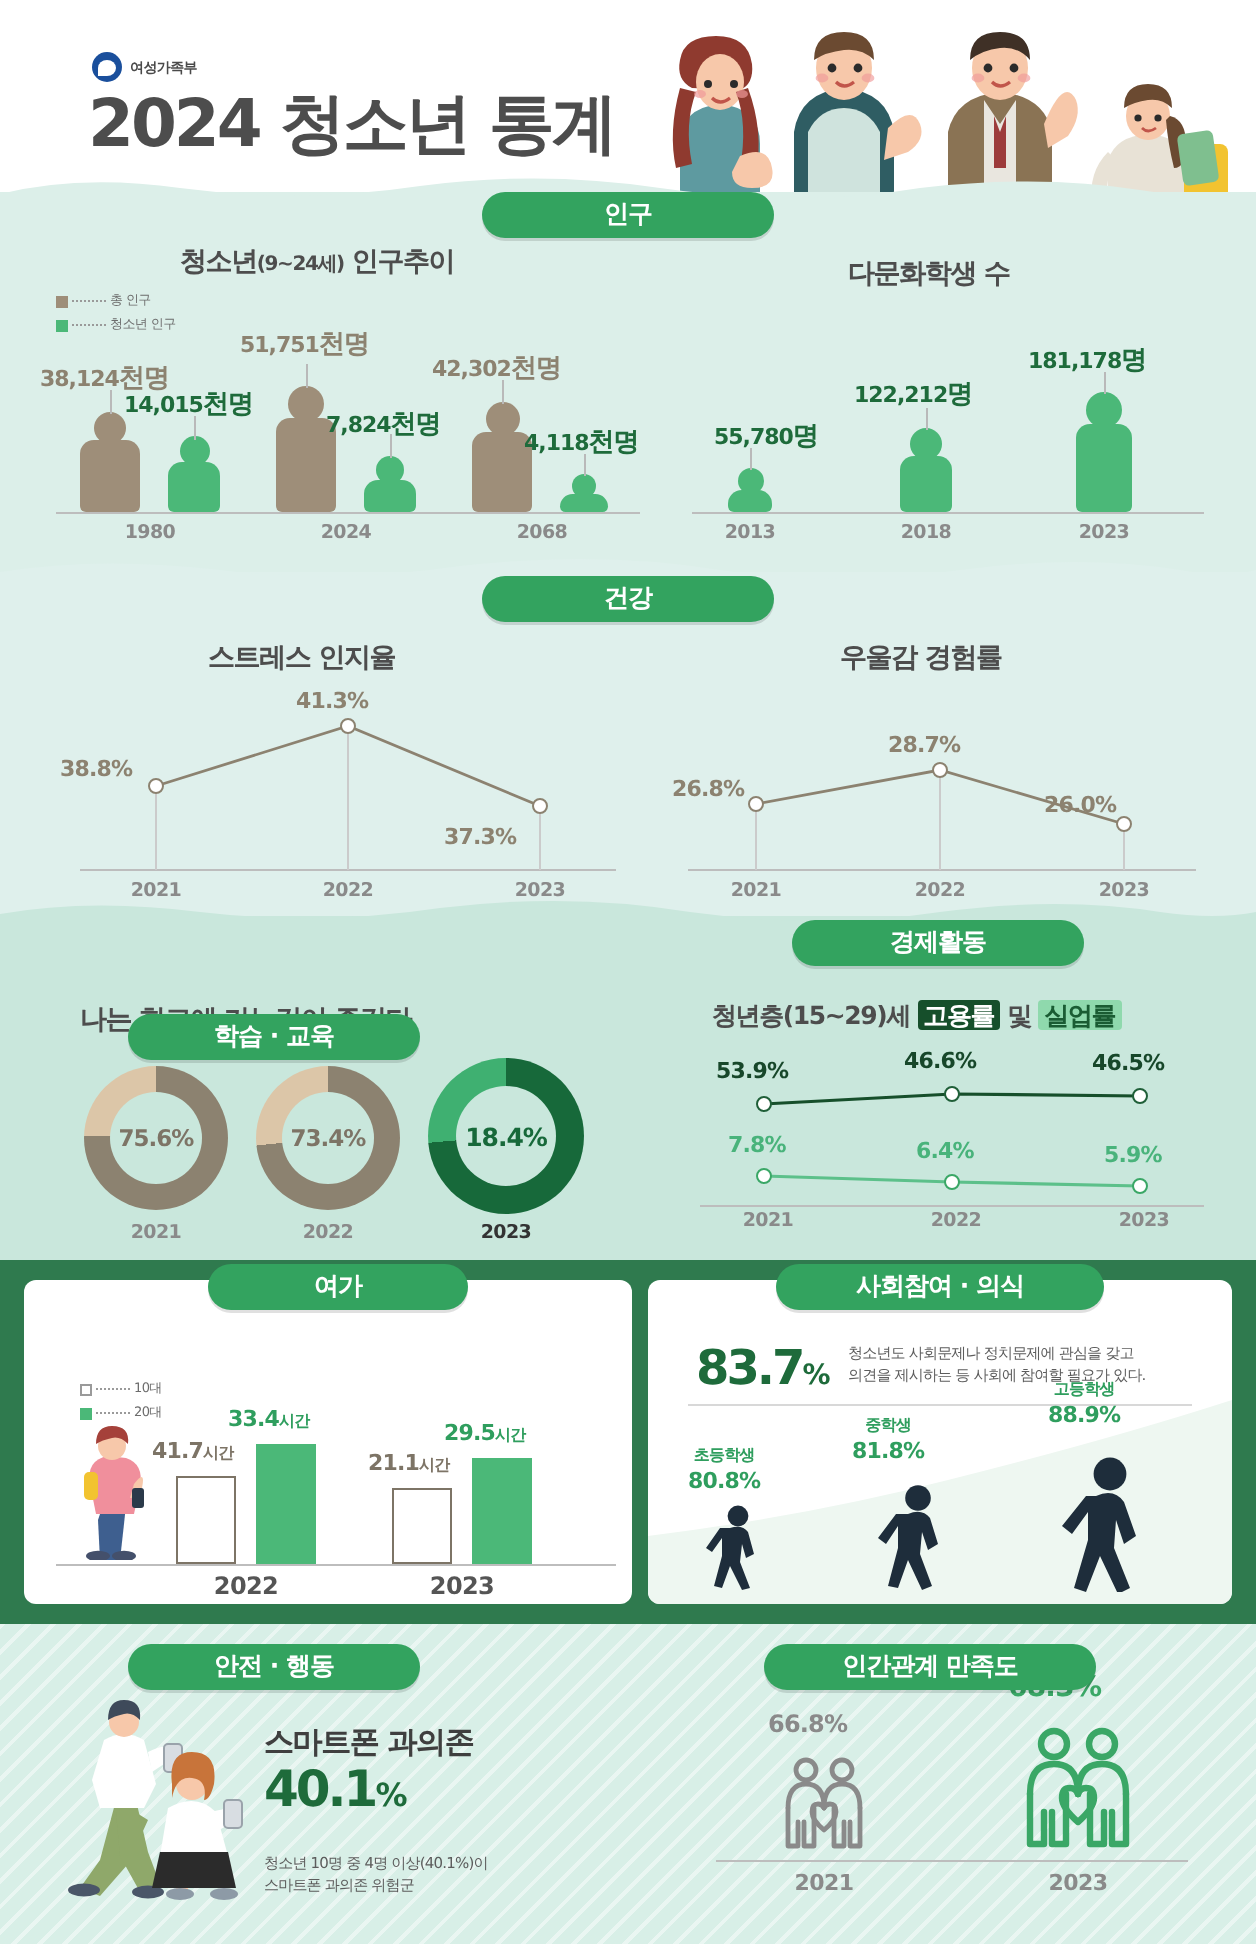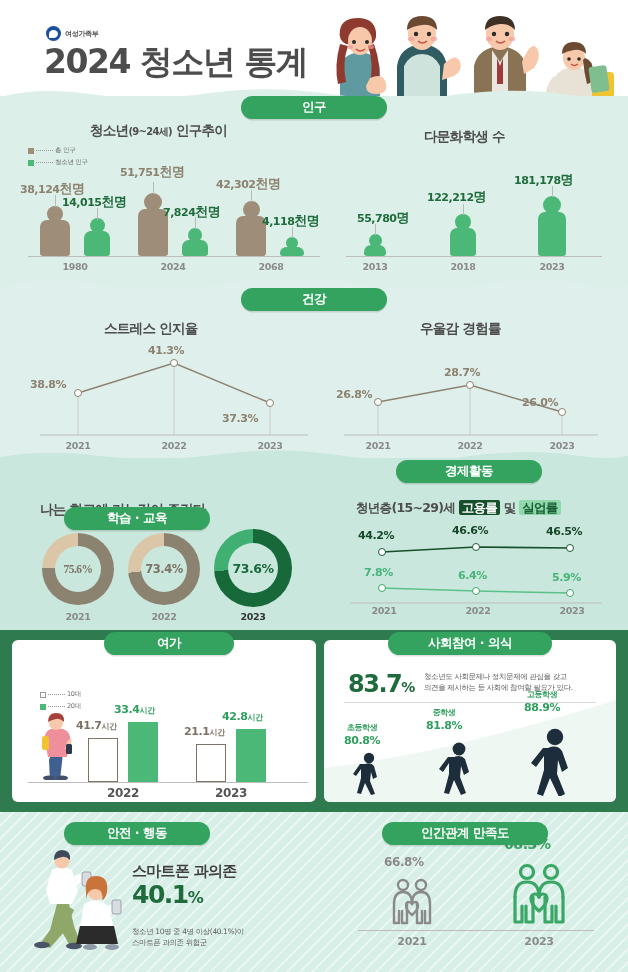--- a/index.html
+++ b/index.html
@@ -375,56 +375,56 @@
       <path d="M0 18 L0 8 Q45 0 100 7 Q160 14 220 5 Q285 -3 345 7 Q410 16 470 7 Q530 -1 580 7 Q608 11 628 7 L628 18 Z" fill="#c9e7dc"></path>
     </svg>
   </div>
   <div class="badge" style="left:64px; top:460px; width:146px;margin-top:47px;">학습 · 교육</div>
   <div class="badge" style="left:396px; top:460px; width:146px;">경제활동</div>
 
   <div class="sec-title" style="left:40px; top:501px;">나는 학교에 가는것이 즐겁다</div>
 
   <div class="donut" style="left:42px; top:533px; background: conic-gradient(#8c8270 0deg 272deg, #dcc6a8 272deg 360deg);">
     <div class="hole">
-      <span style="color:#7d7466;font-family:Liberation Serif, serif;">75.6%</span>
+      <span style="color:#7d7466;">75.6%</span>
     </div>
   </div>
   <div class="yr" style="left:42px; top:611px; width:72px;">2021</div>
 
   <div class="donut" style="left:128px; top:533px; background: conic-gradient(#8c8270 0deg 264deg, #dcc6a8 264deg 360deg); text-align: center;">
     <div class="hole">
       <span style="color:#7d7466;">73.4%</span>
     </div>
   </div>
   <div class="yr" style="left:128px; top:611px; width:72px;">2022</div>
 
   <div class="donut" style="left:214px; top:529px; width:78px; height:78px; background: conic-gradient(#17693a 0deg 265deg, #3fb071 265deg 360deg);">
     <div class="hole" style="left:14px; top:14px; width:50px; height:50px;">
-      <span style="color:#17693a; font-size:12.5px;">73.6%</span>
+      <span style="color:#17693a; font-size:12.5px;">18.4%</span>
     </div>
   </div>
   <div class="yr" style="left:214px; top:611px; width:78px; color:#333;">2023</div>
 
   <div class="sec-title" style="left:356px; top:500px; font-size:12.5px;">
     <span>청년층(15~29)세 </span><span class="hl-dark">고용률</span><span> 및 </span><span class="hl-lite">실업률</span>
   </div>
 
   <svg class="linechart" style="left:344px; top:525px; width:268px; height:82px;" viewBox="0 0 268 82">
     <line x1="6" y1="78" x2="258" y2="78" stroke="#bdbdbd" stroke-width="1"></line>
     <polyline points="38,27 132,22 226,23" fill="none" stroke="#164f2b" stroke-width="1.6"></polyline>
     <polyline points="38,63 132,66 226,68" fill="none" stroke="#5cc08a" stroke-width="1.6"></polyline>
   </svg>
   <div class="node dgrn" style="left:382px; top:552px;"></div>
   <div class="node dgrn" style="left:476px; top:547px;"></div>
   <div class="node dgrn" style="left:570px; top:548px;"></div>
   <div class="node grn" style="left:382px; top:588px;"></div>
   <div class="node grn" style="left:476px; top:591px;"></div>
   <div class="node grn" style="left:570px; top:593px;"></div>
 
-  <div class="pt-lbl" style="left:358px; top:529px; color:#17472a;">44.2%</div>
+  <div class="pt-lbl" style="left:358px; top:529px; color:#17472a;">53.9%</div>
   <div class="pt-lbl" style="left:452px; top:524px; color:#17472a;">46.6%</div>
   <div class="pt-lbl" style="left:546px; top:525px; color:#17472a;">46.5%</div>
   <div class="pt-lbl" style="left:364px; top:566px; color:#49b37b;text-align:center;">7.8%</div>
   <div class="pt-lbl" style="left:458px; top:569px; color:#49b37b;">6.4%</div>
   <div class="pt-lbl" style="left:552px; top:571px; color:#49b37b;">5.9%</div>
 
   <div class="yr" style="left:362px; top:605px; width:44px;">2021</div>
   <div class="yr" style="left:456px; top:605px; width:44px;">2022</div>
   <div class="yr" style="left:550px; top:605px; width:44px;">2023</div>
 
@@ -479,21 +479,21 @@
   </div>
   <div class="yr" style="left:88px; top:786px; width:70px; font-size:12px; color:#555;">2022</div>
 
   <div class="lbar" style="left:196px; top:744px; width:30px; height:38px; background:#ffffff; border:1.6px solid #7d7466;"></div>
   <div class="pt-lbl" style="left:184px; top:725px; color:#7d7466;">
     <span>21.1</span><span class="pc">시간</span>
   </div>
 
   <div class="lbar" style="left:236px; top:729px; width:30px; height:53px; background:#4bb878;"></div>
   <div class="pt-lbl" style="left:222px; top:710px; color:#2f9e5e;">
-    <span>42.8</span><span class="pc">시간</span>
+    <span>29.5</span><span class="pc">시간</span>
   </div>
   <div class="yr" style="left:196px; top:786px; width:70px; font-size:12px; color:#555;">2023</div>
 
   <div class="big-pct" style="left:348px; top:670px; font-size:24px;">
     <span>83.7</span><span style="font-size:14px;">%</span>
   </div>
   <div class="note" style="left:424px; top:671px; width:186px;">
     <span>청소년도 사회문제나 정치문제에 관심을 갖고</span><br>
     <span>의견을 제시하는 등 사회에 참여할 필요가 있다.</span>
   </div>

